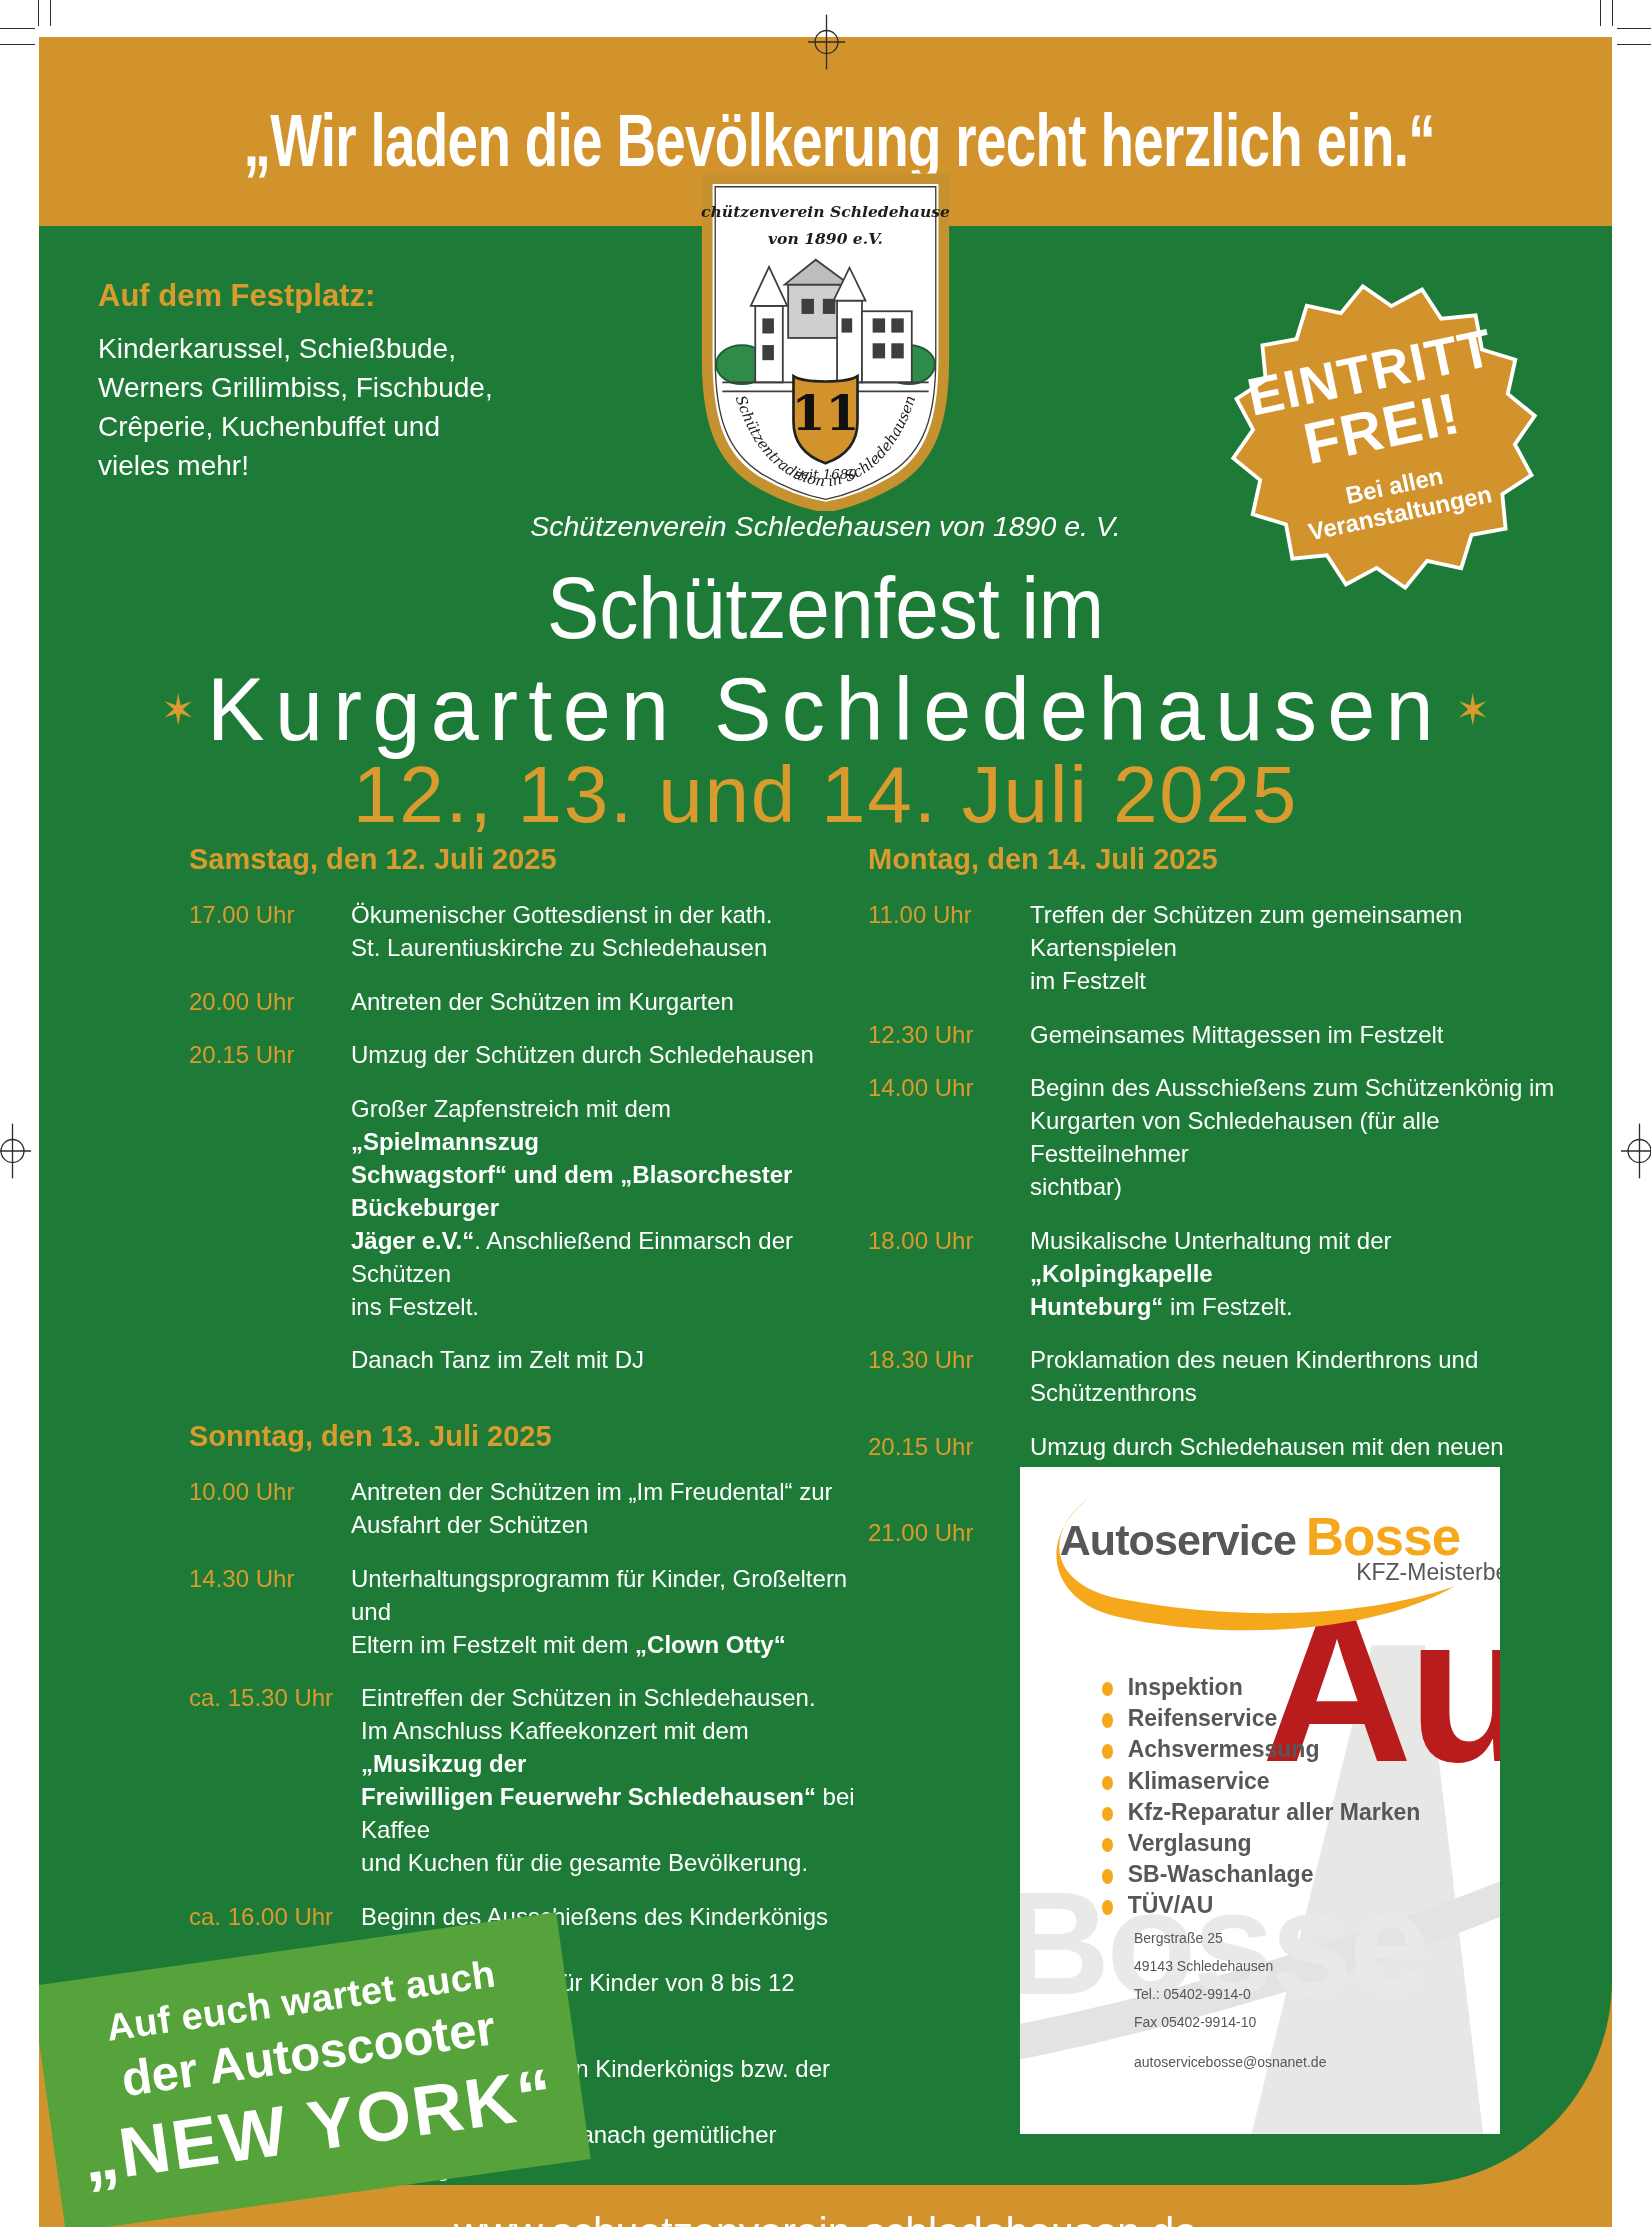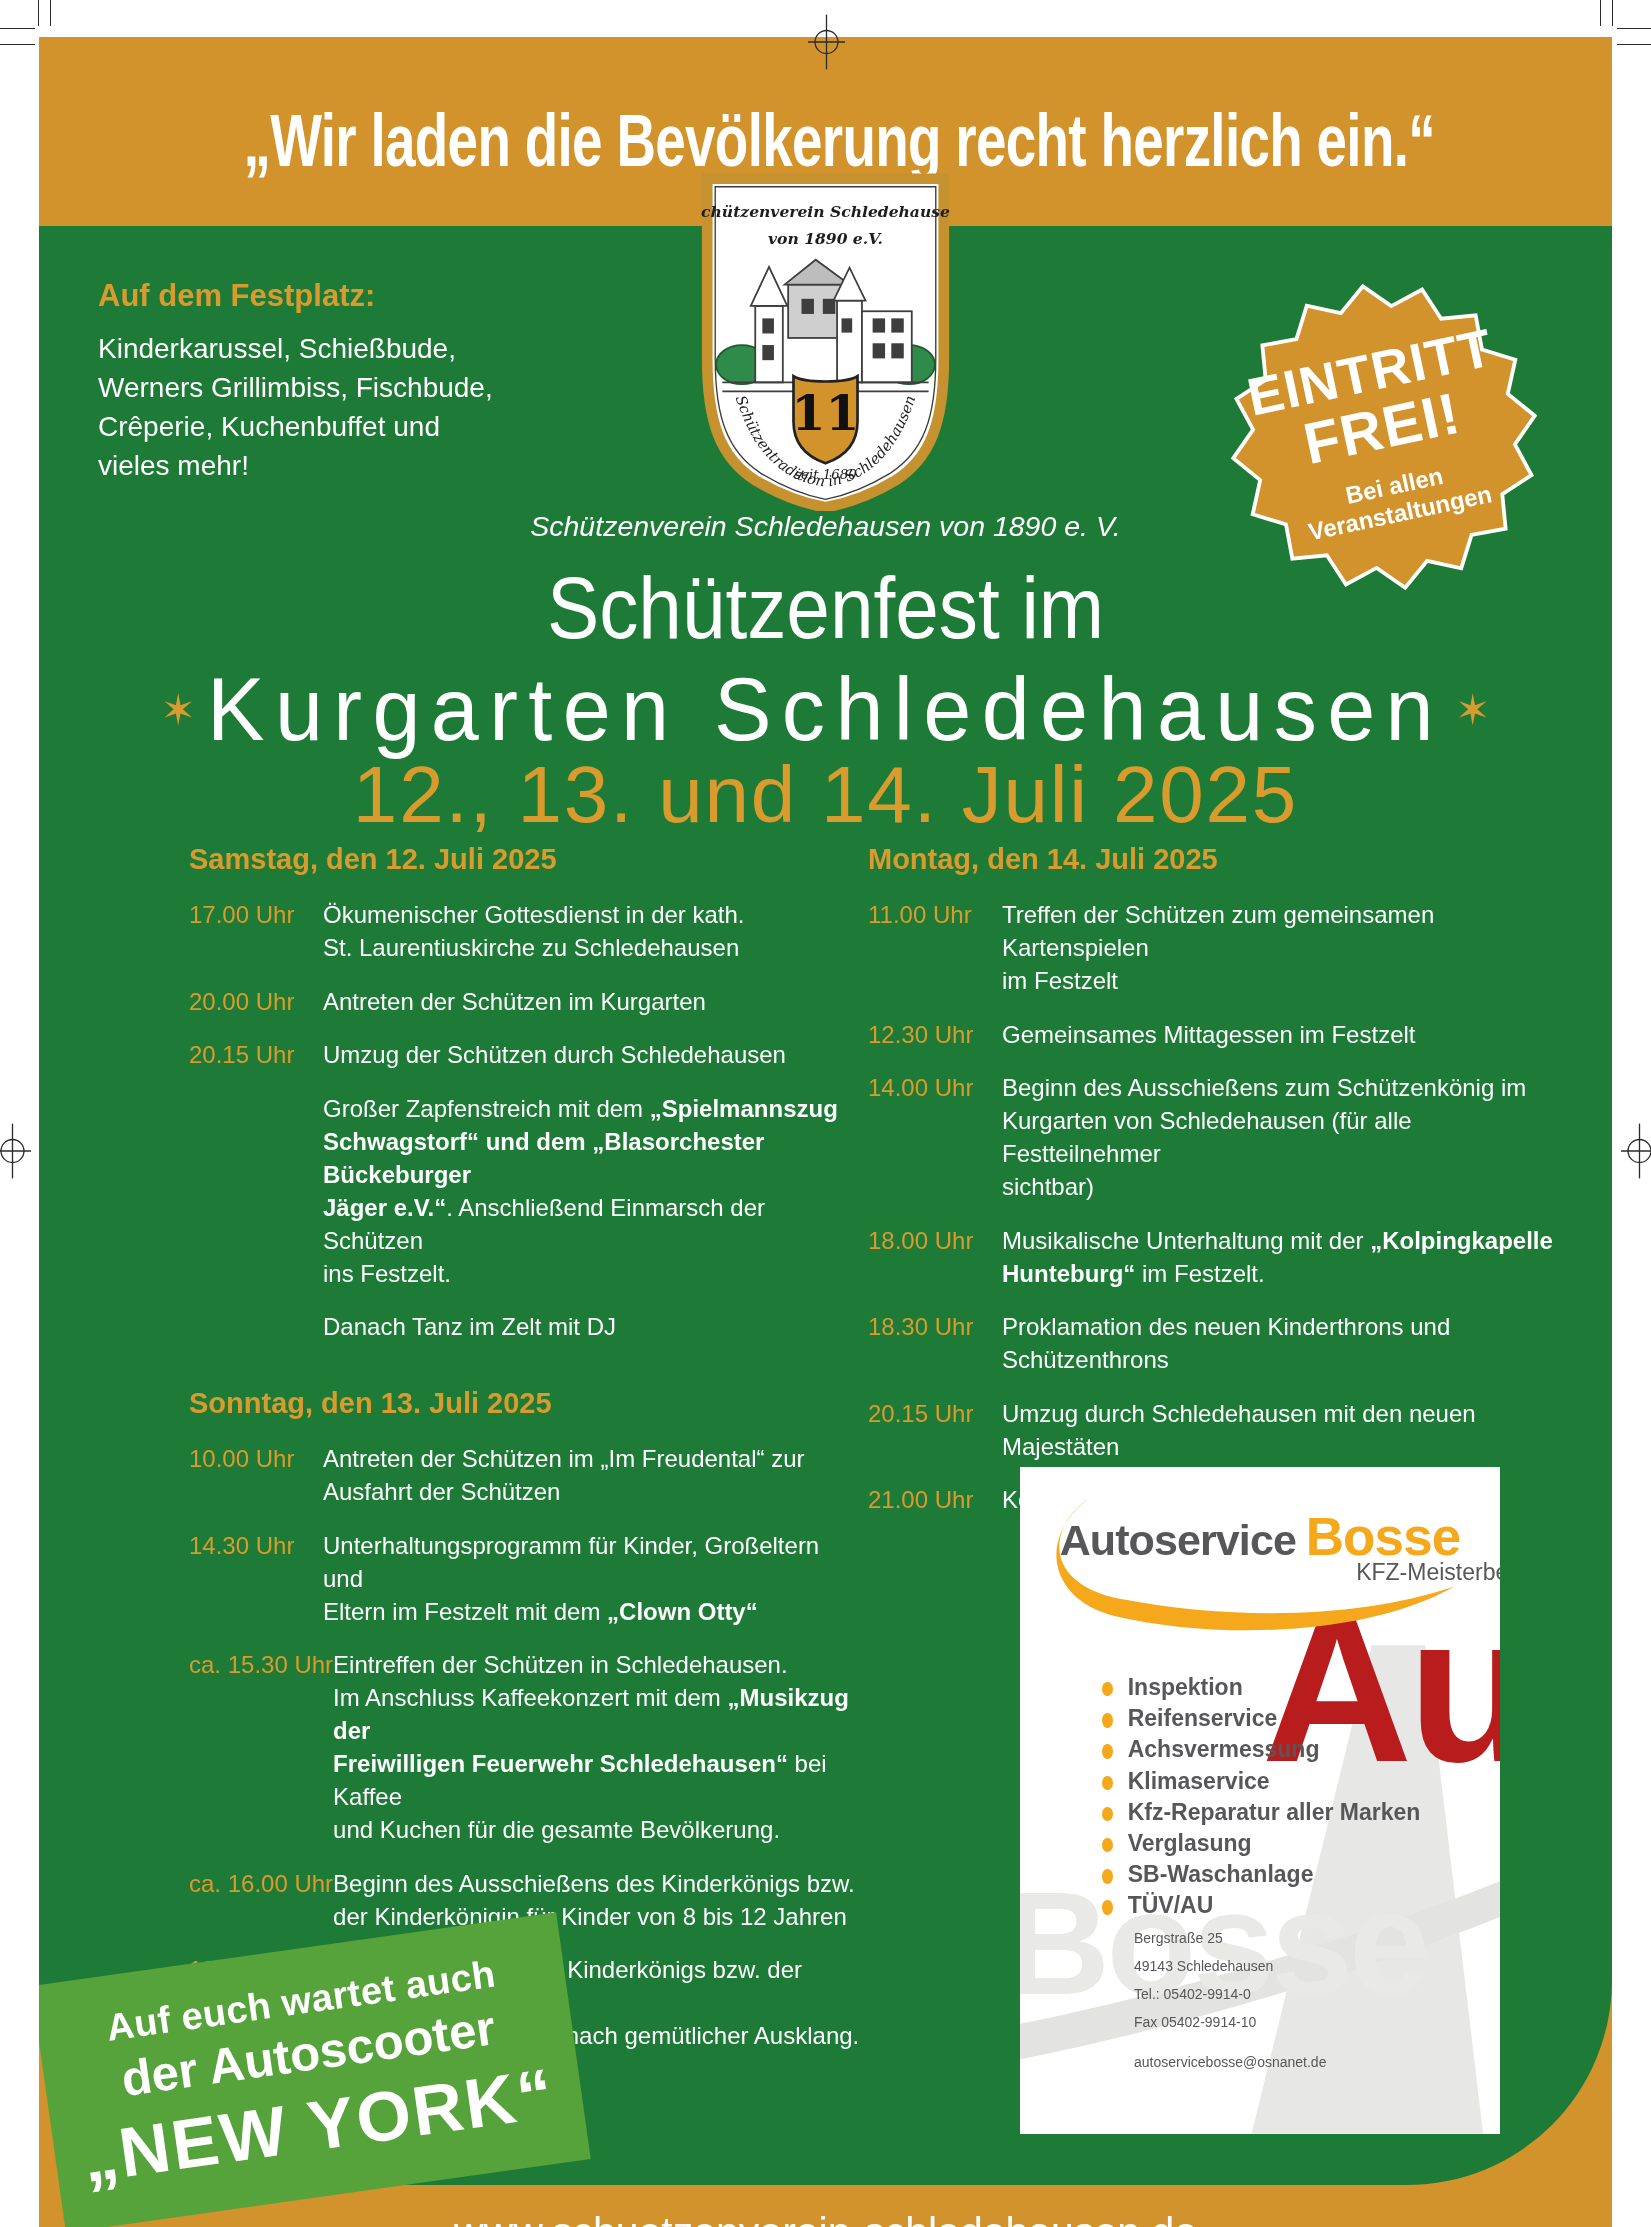--- a/index.html
+++ b/index.html
@@ -43,21 +43,21 @@
   .title2 .star{font-size:43px;color:var(--orange-text);letter-spacing:0;margin:0 11.6px;}
   .dates{position:absolute;left:0;top:712px;width:100%;text-align:center;color:var(--orange-text);font-size:80px;font-weight:400;letter-spacing:1.8px;white-space:nowrap;}
 
   
   .col{position:absolute;}
   .col-left{left:150px;top:806px;width:675px;}
   .col-right{left:829px;top:806px;width:699px;}
   .day-header{margin:0 0 22px 0;font-size:29px;font-weight:bold;color:var(--orange-text);}
   .day-section{margin:0;}
   .day-section + .day-section{margin-top:44px;}
-  .srow{display:flex;margin-bottom:20.5px;}
+  .srow{display:flex;margin-bottom:20.5px;gap:28px;}
   .srow .time{flex:0 0 134px;color:var(--orange-text);font-size:24px;line-height:33px;white-space:nowrap;}
   .srow .txt{color:#fff;font-size:24px;line-height:33px;white-space:pre-line;}
   .srow .txt .b{font-weight:bold;}
 
   
   .ad-card{position:absolute;left:981px;top:1430px;width:480px;height:667px;background:#fff;overflow:hidden;}
   .ad-road{position:absolute;left:0;top:0;width:100%;height:100%;}
   .ad-wm-au{position:absolute;right:-31px;top:102px;font-size:209px;font-weight:bold;color:#b91c1c;letter-spacing:-4.5px;}
   .ad-wm-bosse{position:absolute;left:-16px;top:392px;font-size:147px;font-weight:bold;color:#E9E9E7;letter-spacing:-3.6px;}
   .ad-logo{position:absolute;left:0;top:39px;width:100%;text-align:center;white-space:nowrap;}

